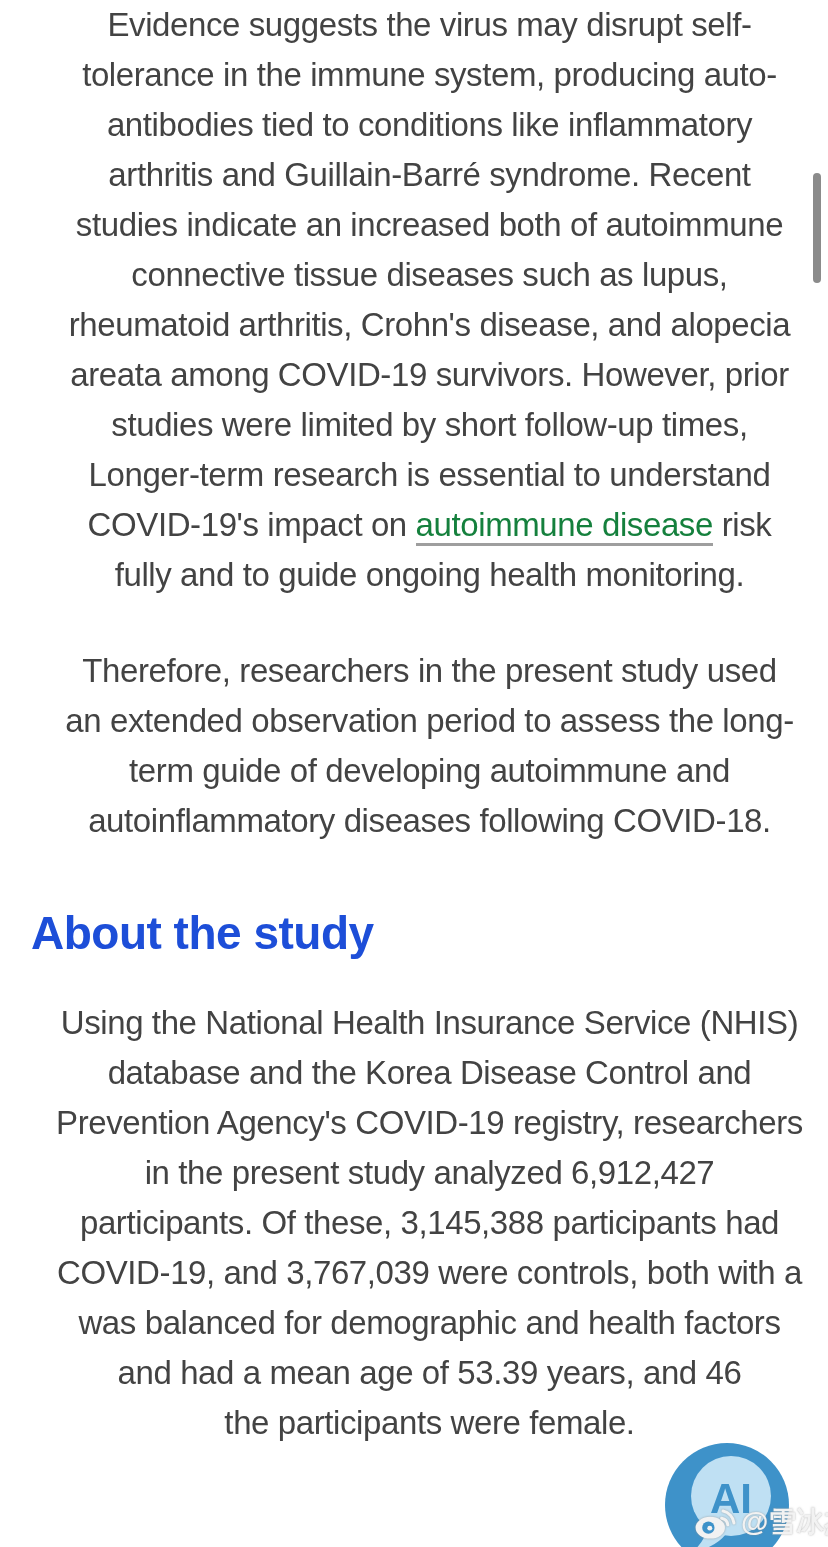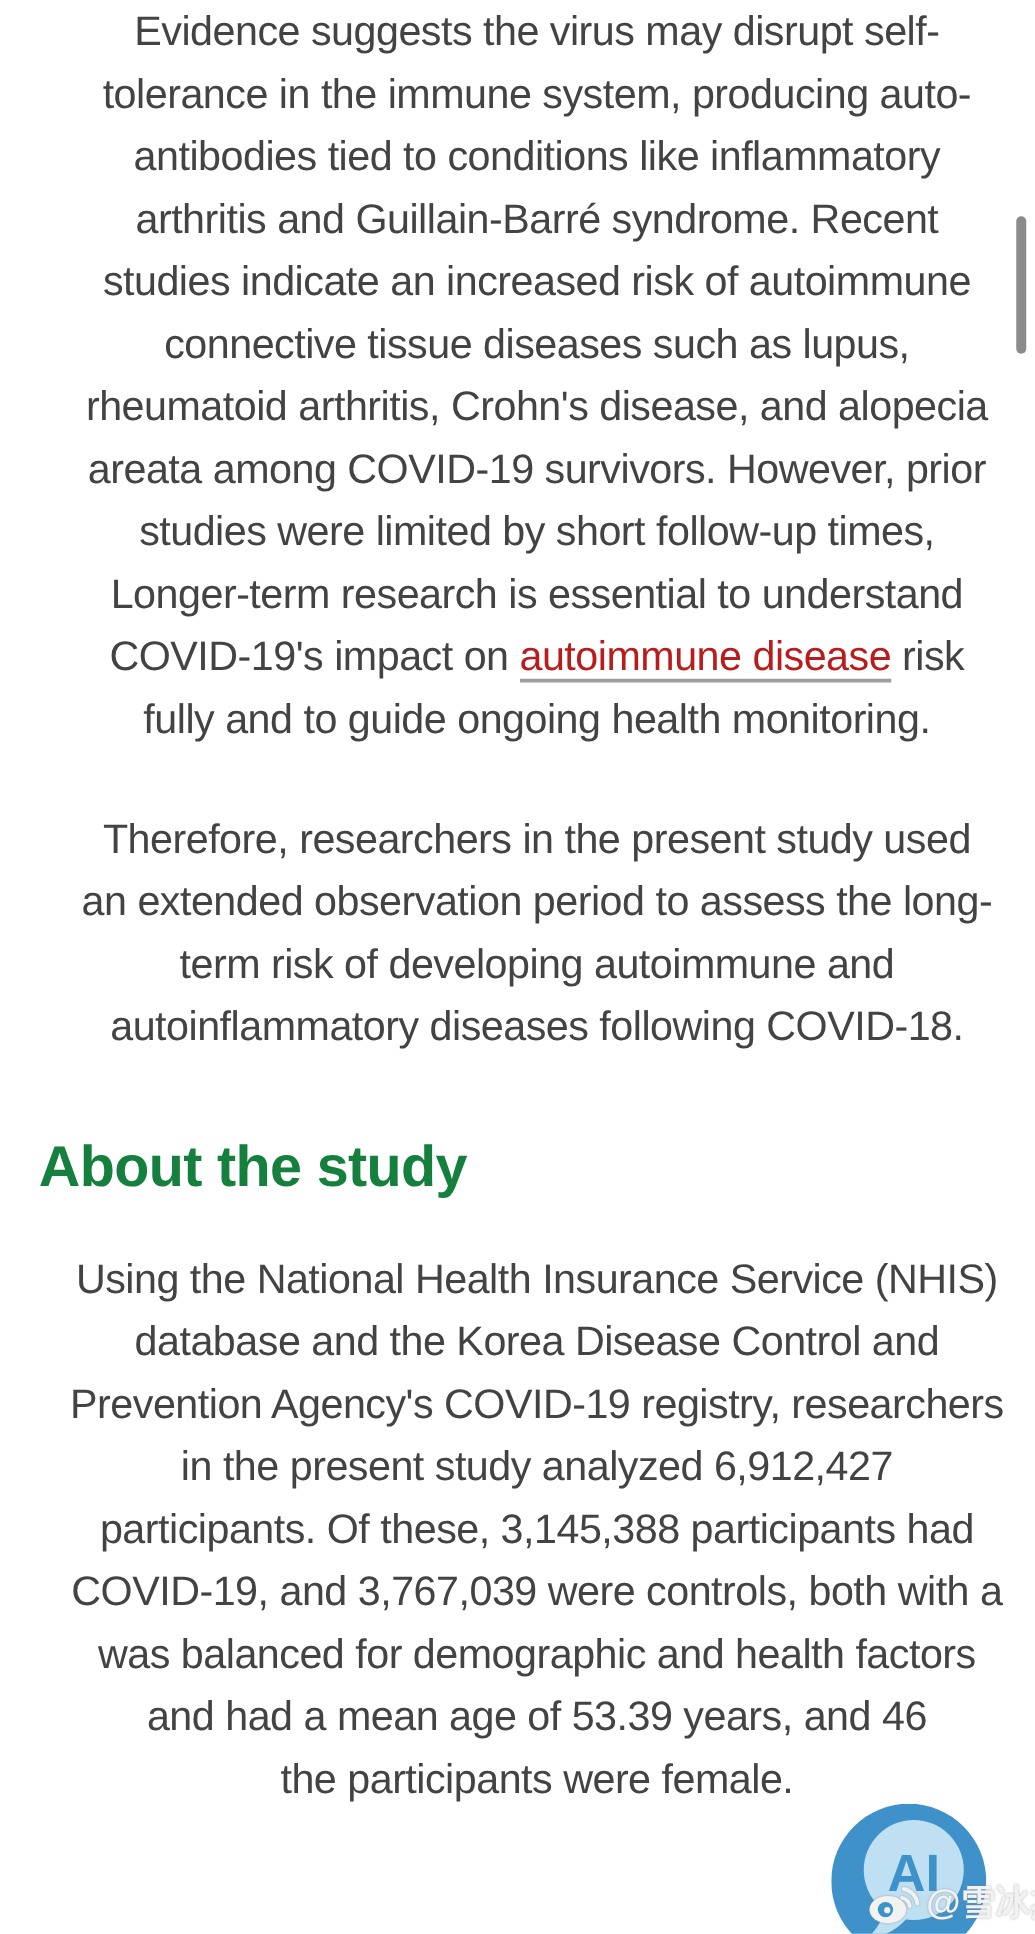--- a/index.html
+++ b/index.html
@@ -23,25 +23,25 @@
     white-space: nowrap;
   }
   #p2 { margin-top: 46px; }
   #p3 { margin-top: 34px; }
   .section-heading {
     margin: 56px 0 0 0;
     font-size: 46px;
     line-height: 62px;
     font-weight: 700;
     letter-spacing: -0.5px;
-    color: #15803d;
+    color: #1d4ed8;
     white-space: nowrap;
   }
   .inline-link {
-    color: #b91c1c;
+    color: #15803d;
     text-decoration: none;
     border-bottom: 3px solid #9e9e9e;
     cursor: pointer;
   }
   .scrollbar-thumb {
     position: absolute;
     right: 7px; top: 173px;
     width: 8px; height: 110px;
     background: #8b8b8b;
     border-radius: 4px;
@@ -78,34 +78,34 @@
 </head>
 <body>
 
 <div class="content">
 
   <div class="para" id="p1">
     <div class="line">Evidence suggests the virus may disrupt self-</div>
     <div class="line">tolerance in the immune system, producing auto-</div>
     <div class="line">antibodies tied to conditions like inflammatory</div>
     <div class="line">arthritis and Guillain-Barré syndrome. Recent</div>
-    <div class="line">studies indicate an increased risk of autoimmune</div>
+    <div class="line">studies indicate an increased both of autoimmune</div>
     <div class="line">connective tissue diseases such as lupus,</div>
     <div class="line">rheumatoid arthritis, Crohn's disease, and alopecia</div>
     <div class="line">areata among COVID-19 survivors. However, prior</div>
     <div class="line">studies were limited by short follow-up times,</div>
     <div class="line">Longer-term research is essential to understand</div>
     <div class="line"><span>COVID-19's impact on </span><a class="inline-link">autoimmune disease</a><span> risk</span></div>
     <div class="line">fully and to guide ongoing health monitoring.</div>
   </div>
 
   <div class="para" id="p2">
     <div class="line">Therefore, researchers in the present study used</div>
     <div class="line">an extended observation period to assess the long-</div>
-    <div class="line">term risk of developing autoimmune and</div>
+    <div class="line">term guide of developing autoimmune and</div>
     <div class="line">autoinflammatory diseases following COVID-18.</div>
   </div>
 
   <h2 class="section-heading">About the study</h2>
 
   <div class="para" id="p3">
     <div class="line">Using the National Health Insurance Service (NHIS)</div>
     <div class="line">database and the Korea Disease Control and</div>
     <div class="line">Prevention Agency's COVID-19 registry, researchers</div>
     <div class="line">in the present study analyzed 6,912,427</div>

